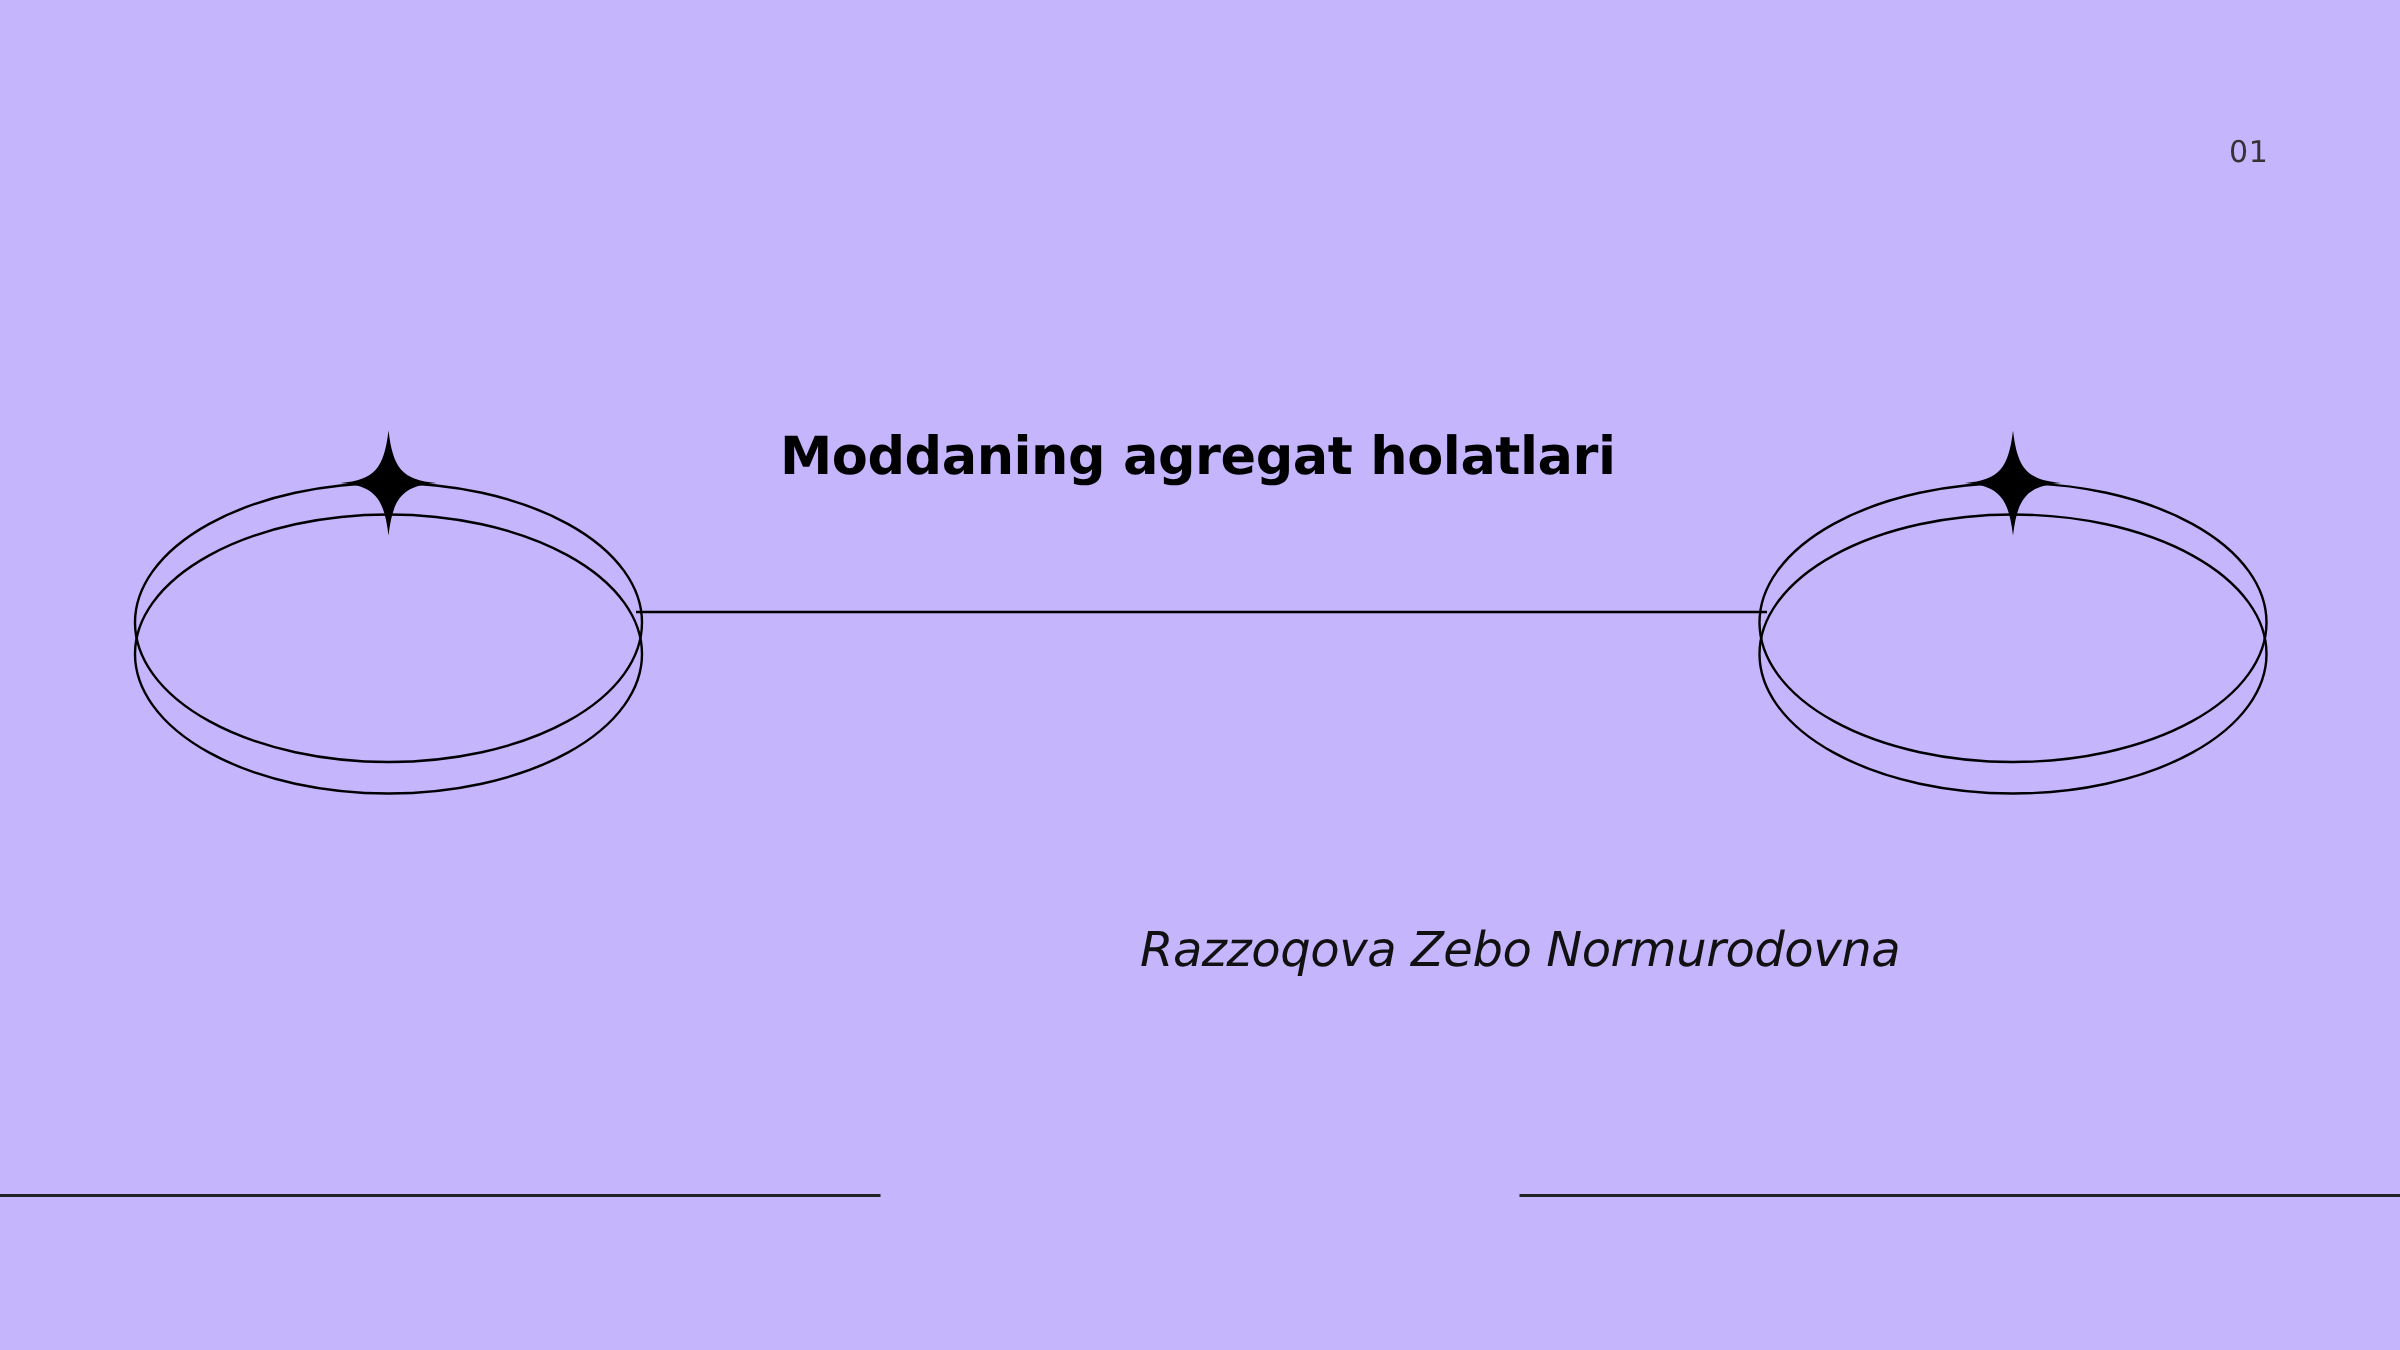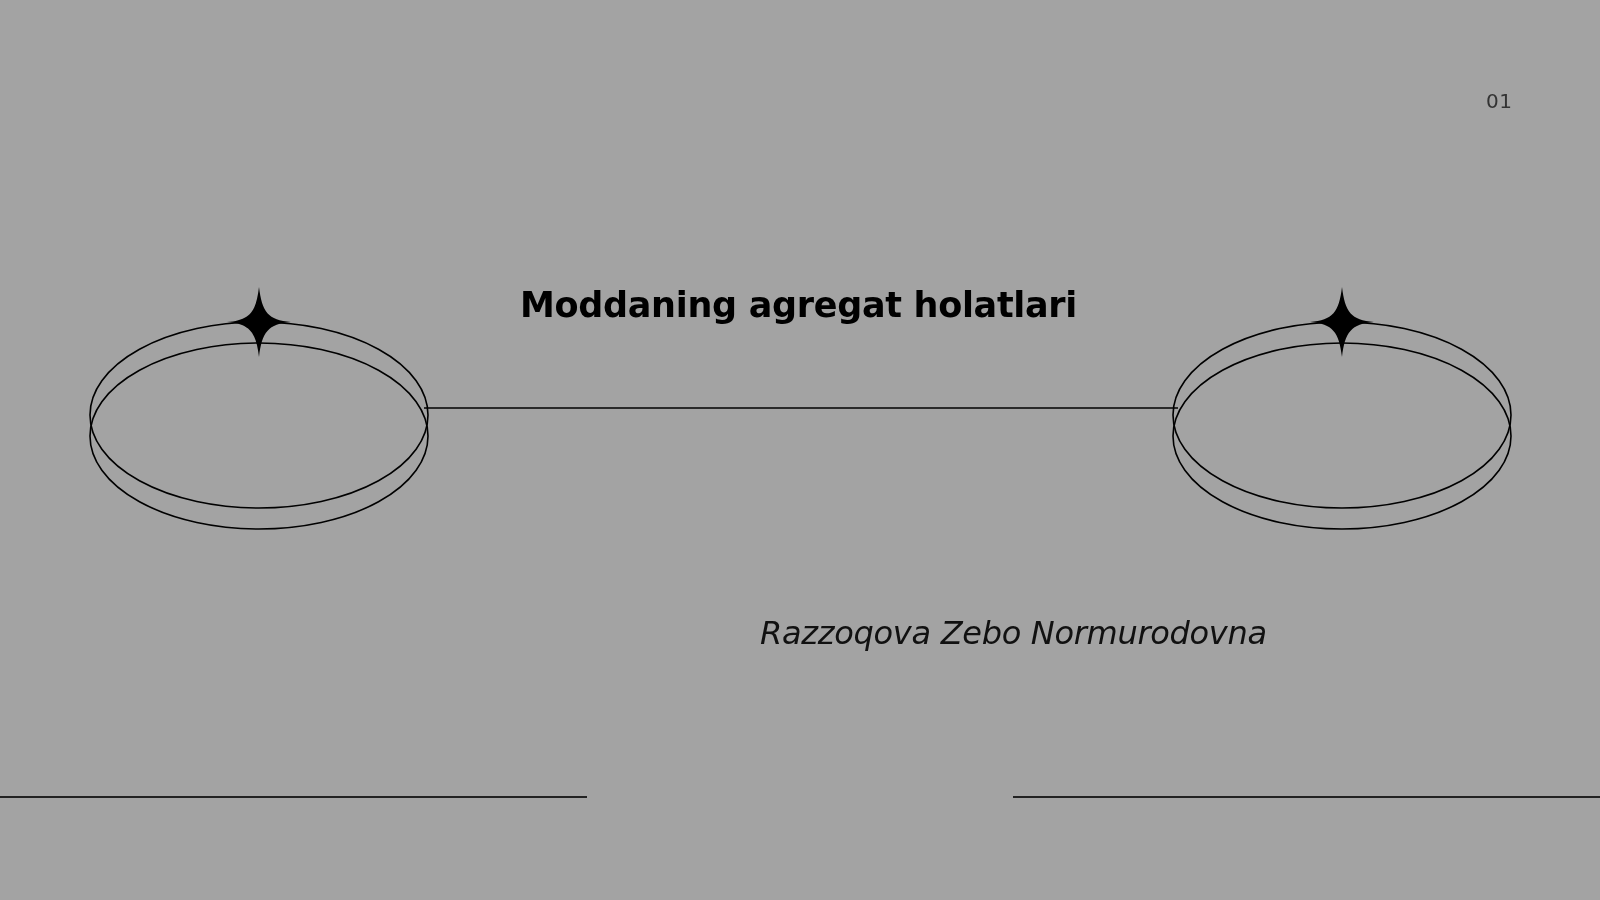--- a/index.html
+++ b/index.html
@@ -1,17 +1,17 @@
 <!DOCTYPE html>
 <html><head>
 <meta charset="utf-8">
 <style>
   html, body { margin: 0; padding: 0; background: #ffffff; }
   body { width: 1600px; height: 900px; position: relative; overflow: hidden; font-family: "DejaVu Sans", sans-serif; }
-  .slide { position: absolute; left: 0; top: 0; width: 1600px; height: 900px; background: #a3a3a3; }
+  .slide { position: absolute; left: 0; top: 0; width: 1600px; height: 900px; background: #c4b5fd; }
   .page-number { position: absolute; left: 1486px; top: 89px; font-family: "DejaVu Sans", sans-serif; font-size: 20px; color: #333333; letter-spacing: 0.5px; }
   .title { position: absolute; left: 520px; top: 285px; font-family: "DejaVu Sans", sans-serif; font-weight: bold; font-size: 35px; color: #000000; white-space: nowrap; letter-spacing: -0.3px; }
   .author { position: absolute; left: 760px; top: 614px; font-family: "DejaVu Sans", sans-serif; font-style: italic; font-size: 32px; color: #111111; white-space: nowrap; letter-spacing: -0.3px; text-align: right; }
   svg.decor { position: absolute; left: 0; top: 0; }
 </style>
 </head>
 <body>
 
 <div class="slide">
 

